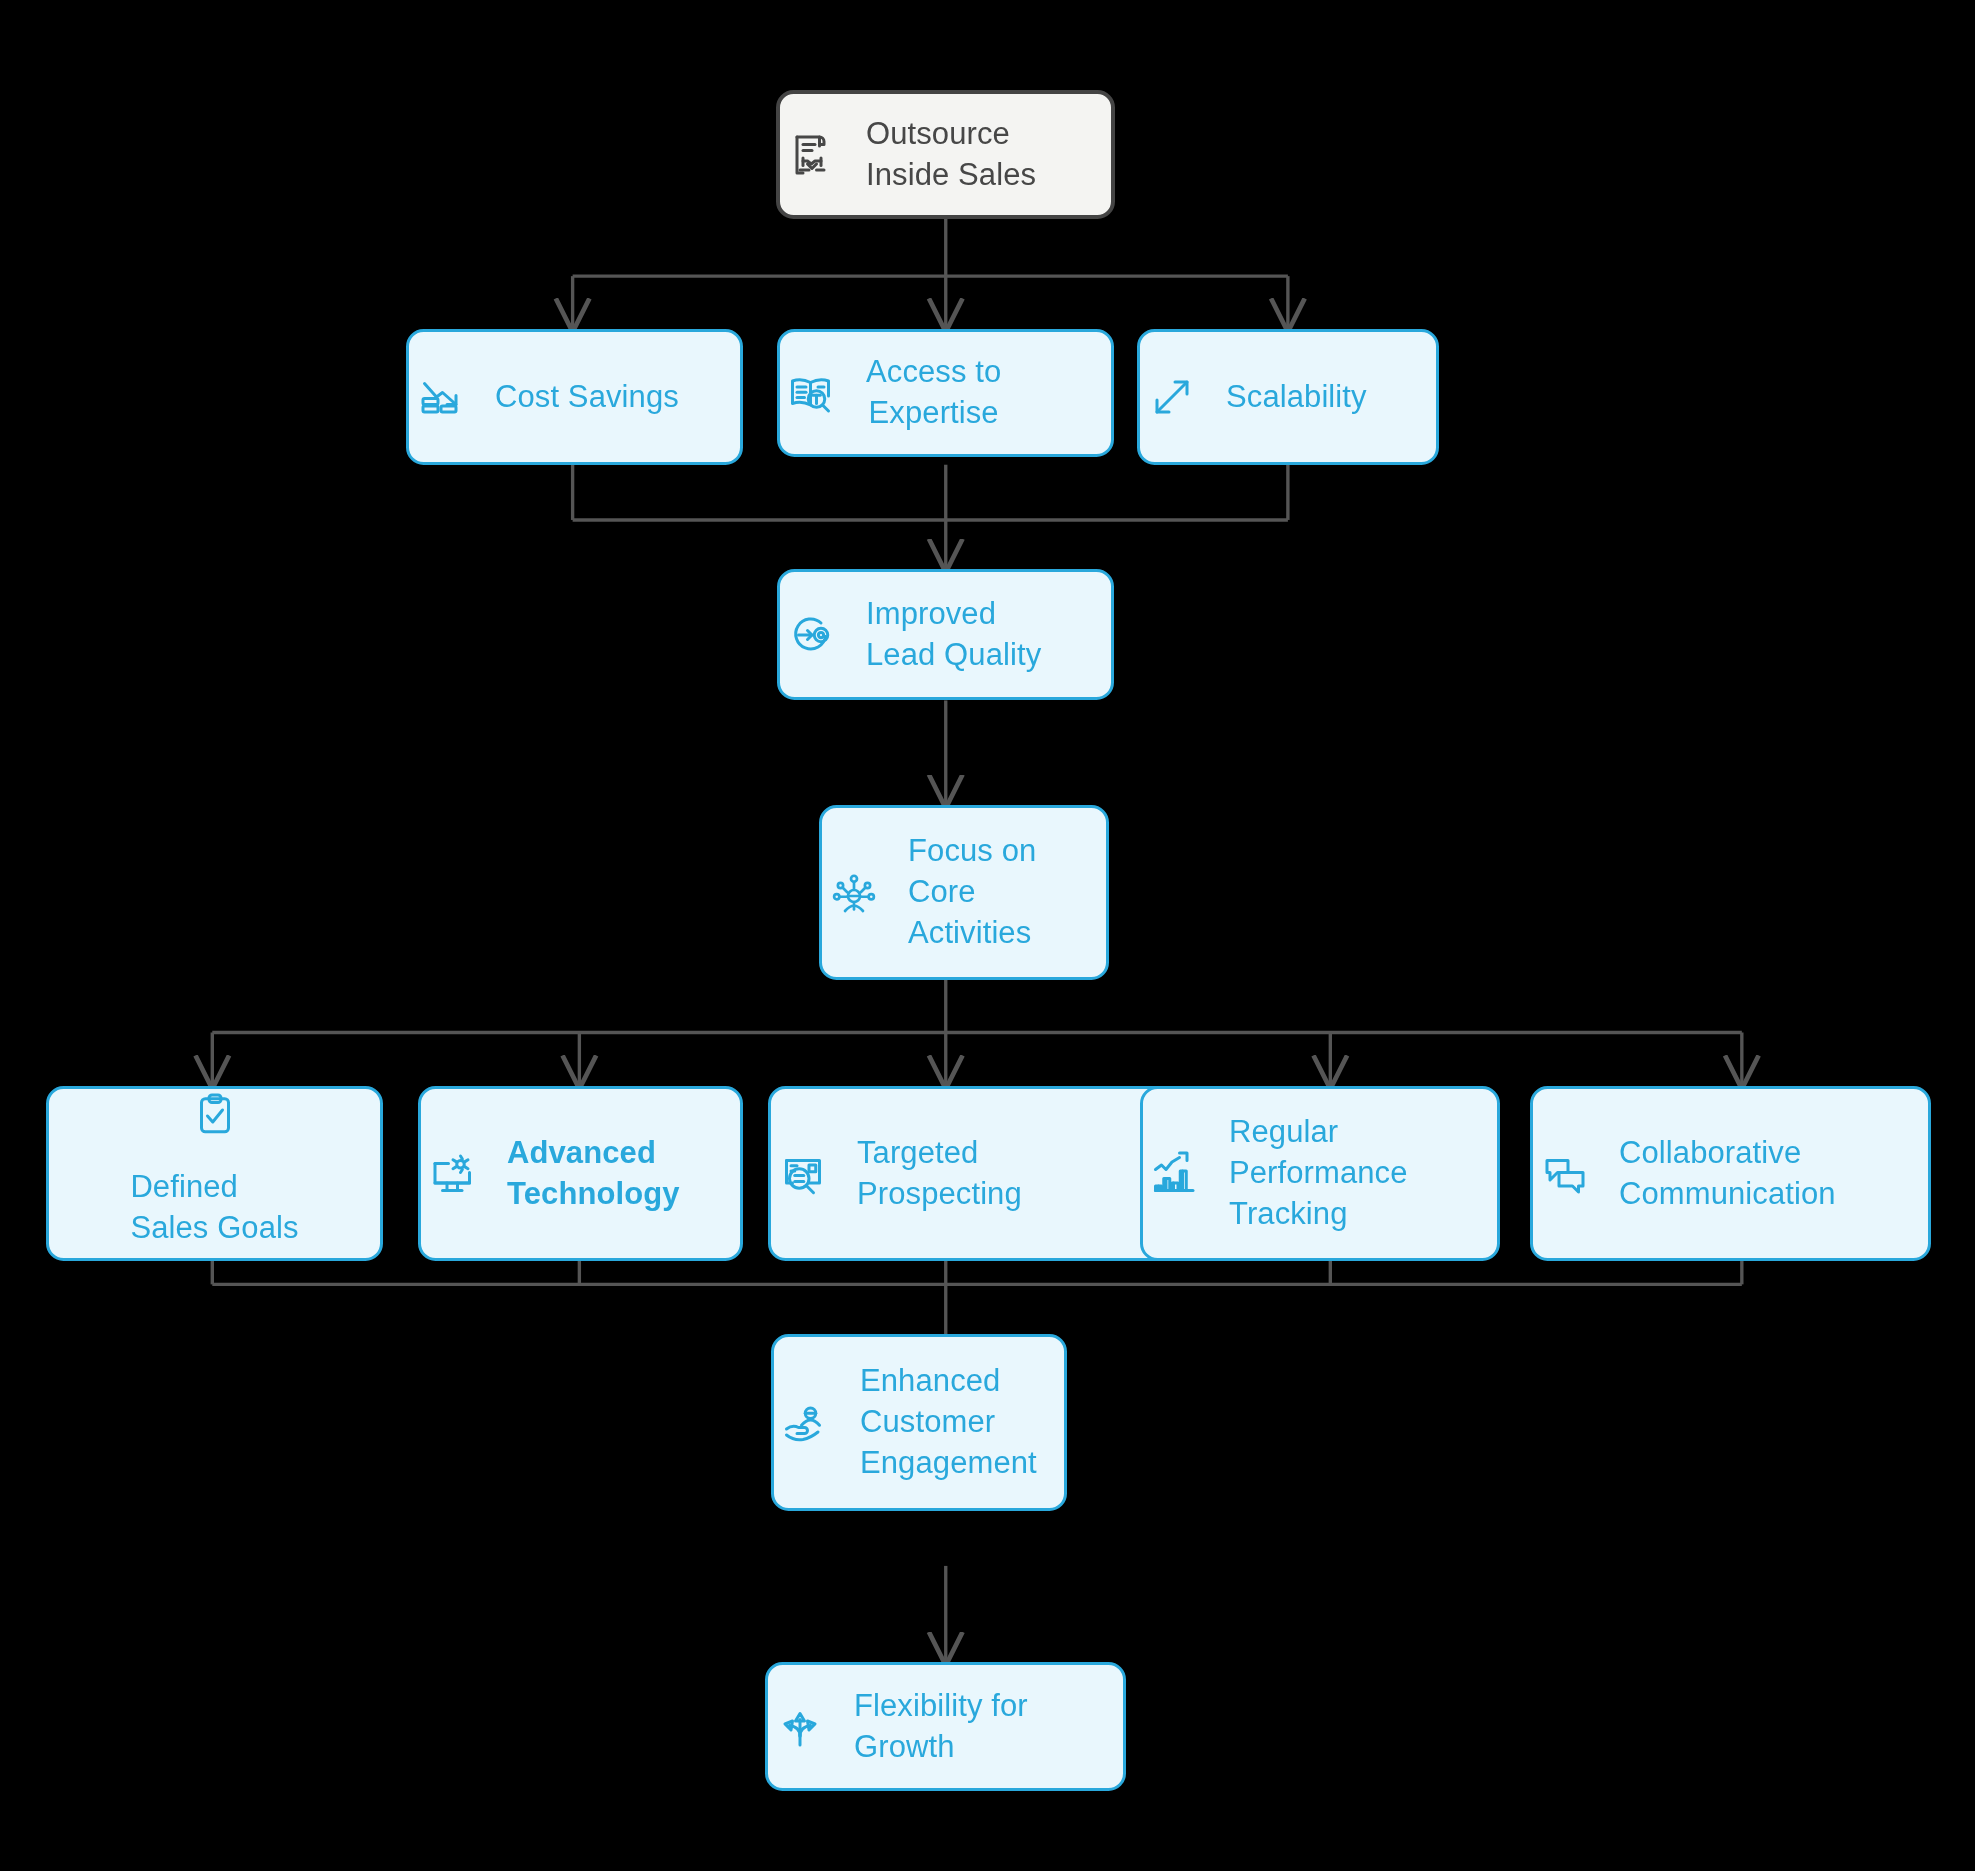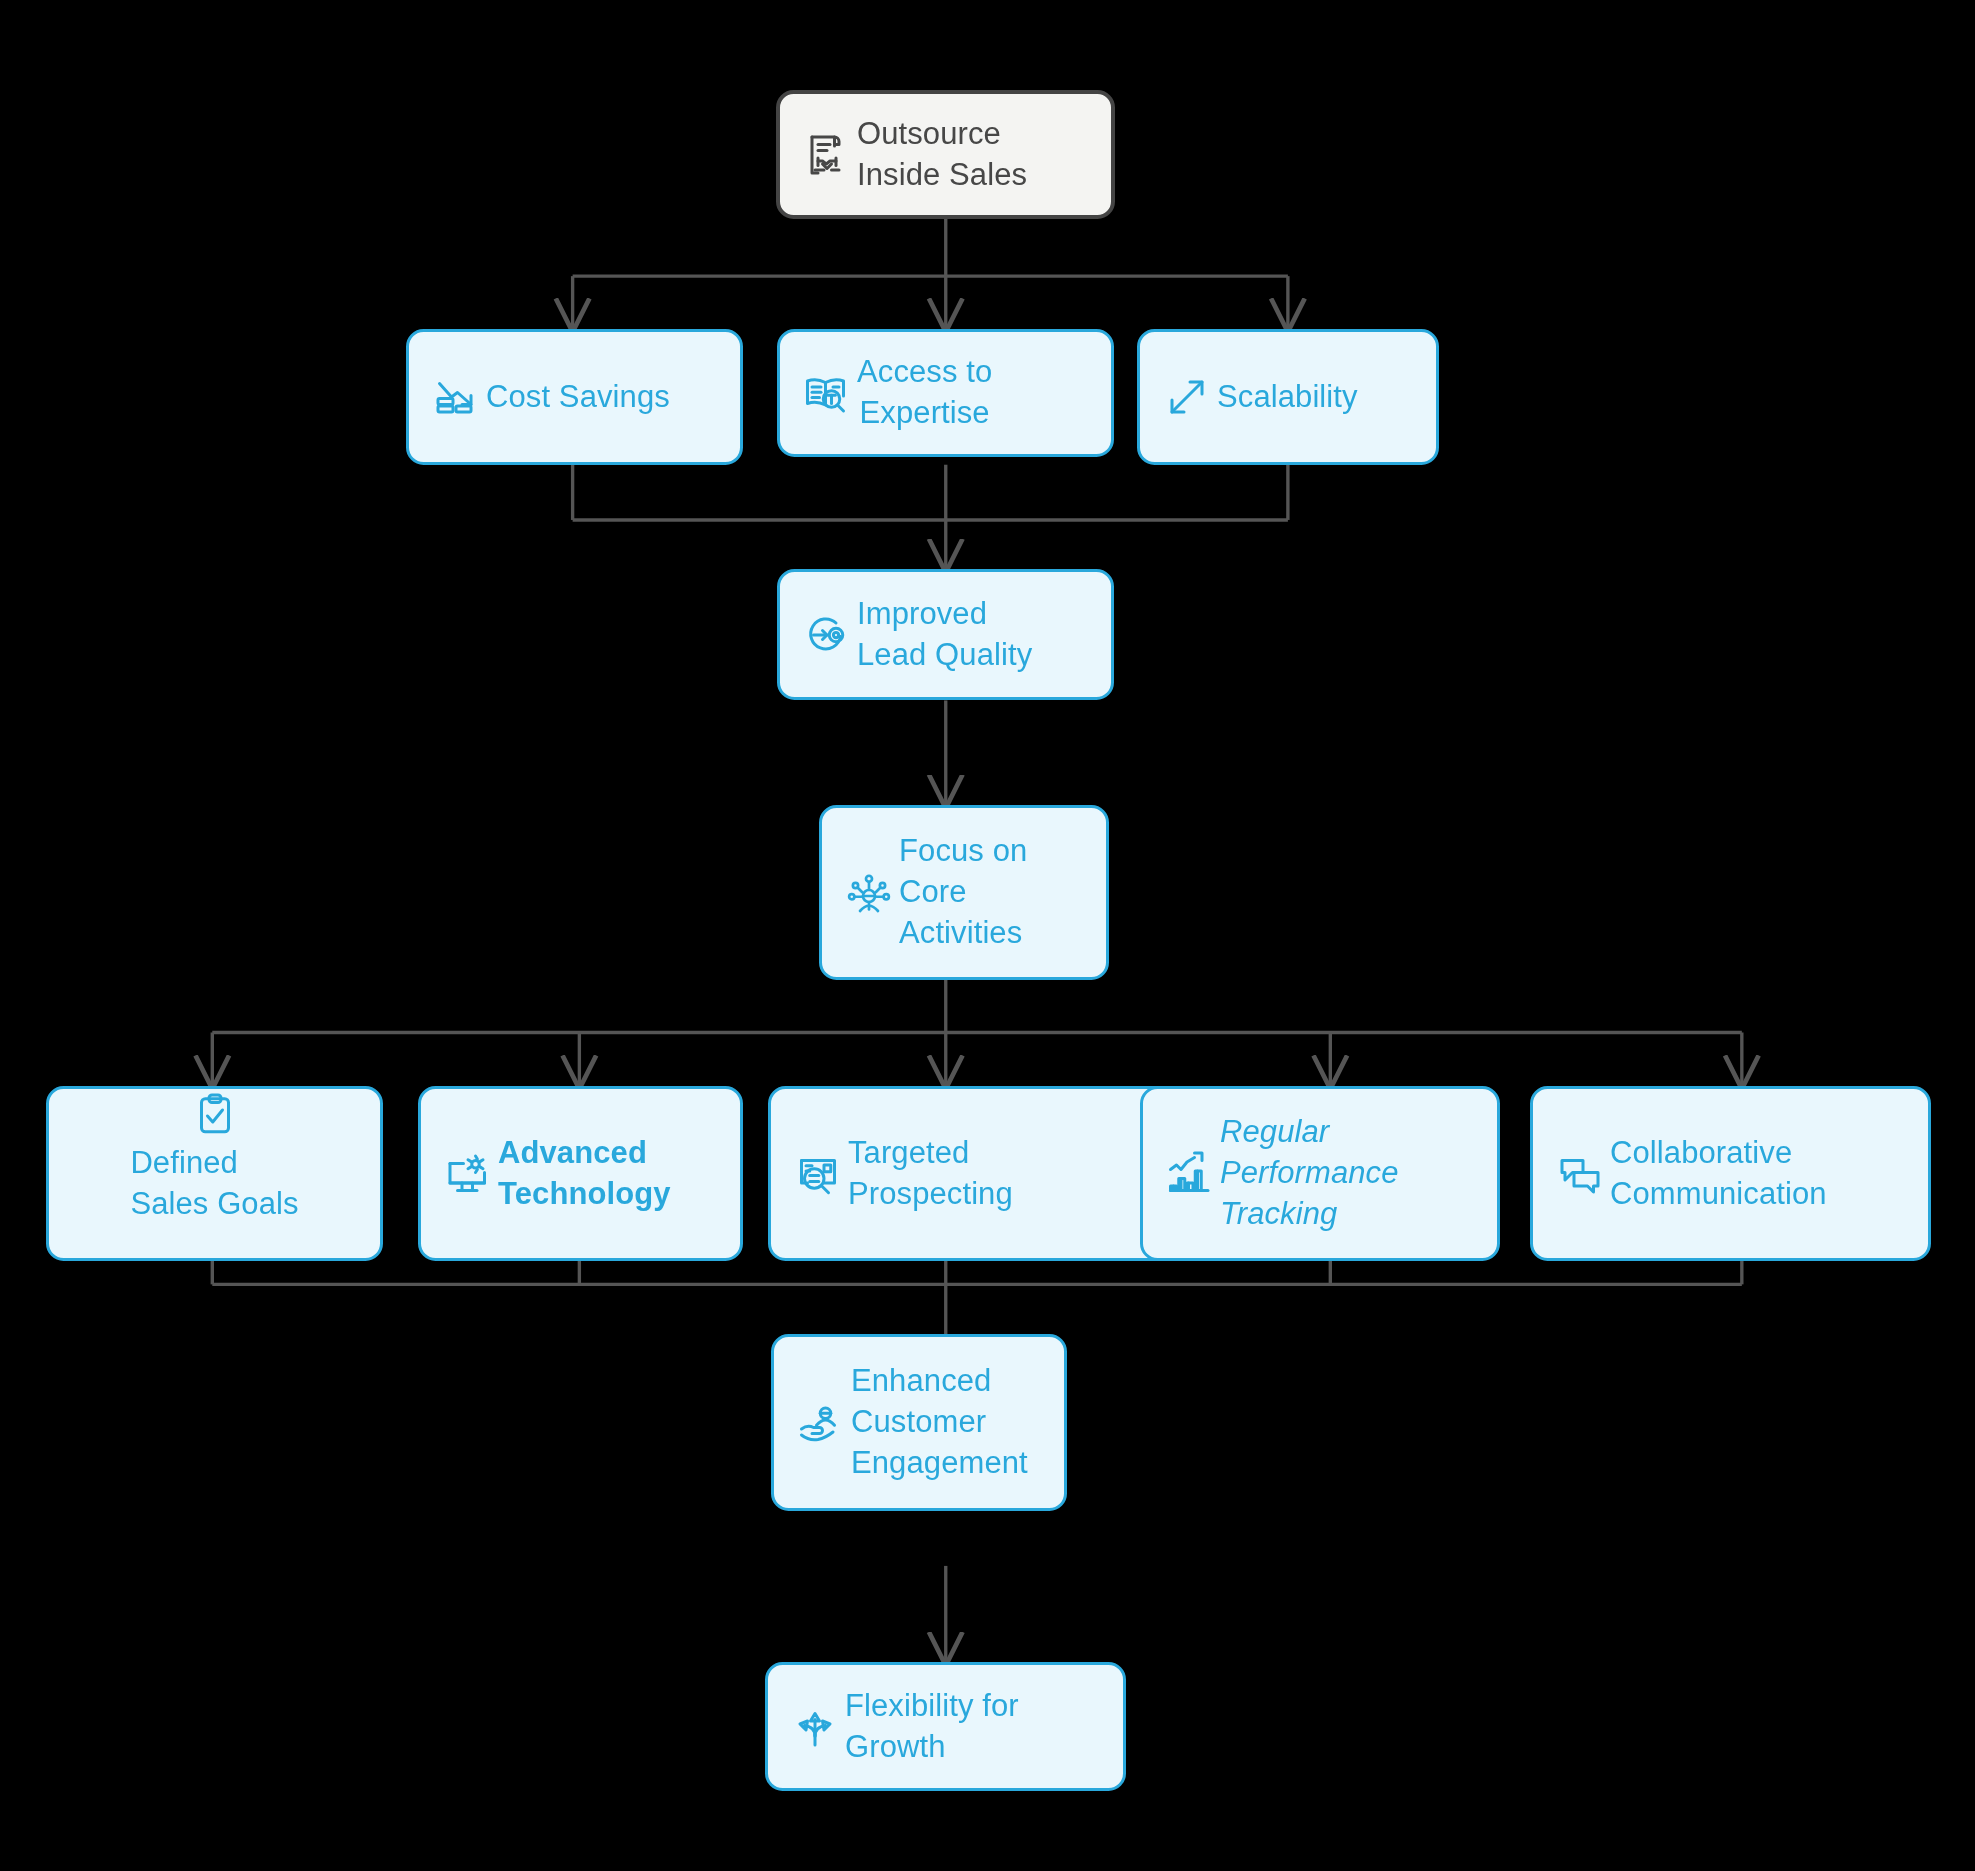--- a/index.html
+++ b/index.html
@@ -9,25 +9,25 @@
     font-family:"Liberation Sans","DejaVu Sans",sans-serif;
     overflow:hidden;position:relative;
   }
   #stage{position:absolute;inset:0;}
   svg#wires{position:absolute;left:0;top:0;width:1975px;height:1871px;}
 
   .node{
     position:absolute;
     box-sizing:border-box;
     display:flex;align-items:center;
-    gap:6px;
+    gap:30px;
     border-radius:17.5px;
     border:3.4px solid #29a8dc;
     background:#e9f7fd;
-    padding:0 23px;
+    padding:0 8px;
   }
   .node.root{
     border-color:#444;
     background:#f4f4f2;
     border-width:4px;
   }
   .node .ico{
     flex:0 0 auto;
     width:48px;height:48px;
     display:block;
@@ -209,21 +209,21 @@
       <rect x="40" y="20" width="9" height="9"></rect>
       <circle cx="27" cy="38" r="13"></circle>
       <path d="M21 34 h12"></path>
         <path d="M21 42 h12"></path>
       <path d="M37 48 l9 9"></path>
     </svg>
     <div class="lbl">Targeted
 Prospecting</div>
   </div>
 
-  <div class="node" style="left:1140px;top:1086px;width:360px;height:175px;font-style:italic;">
+  <div class="node" style="left:1140px;top:1086px;width:360px;height:175px;">
     <svg class="ico" viewBox="0 0 64 64" fill="none" stroke="#29a8dc" stroke-width="4" stroke-linecap="round" stroke-linejoin="round">
       <path d="M6 26 l8 -6 6 6 8 -10 10 -6"></path>
       <path d="M38 4 h10 v10"></path>
       <path d="M6 54 h50"></path>
       <path d="M10 54 v-6"></path>
         <path d="M20 54 v-16"></path>
       <path d="M30 54 v-10"></path>
         <path d="M42 54 v-26"></path>
       <rect x="6" y="48" width="8" height="6"></rect>
       <rect x="17" y="38" width="8" height="16"></rect>

